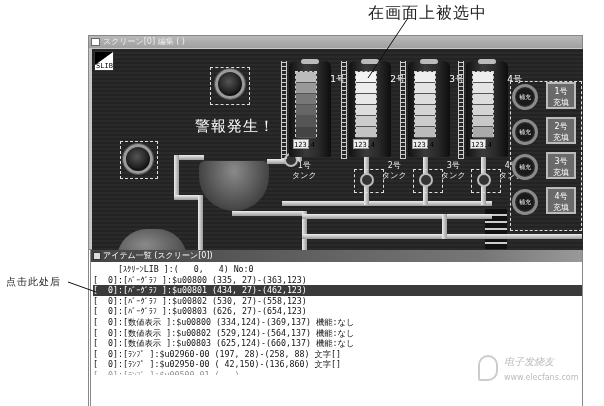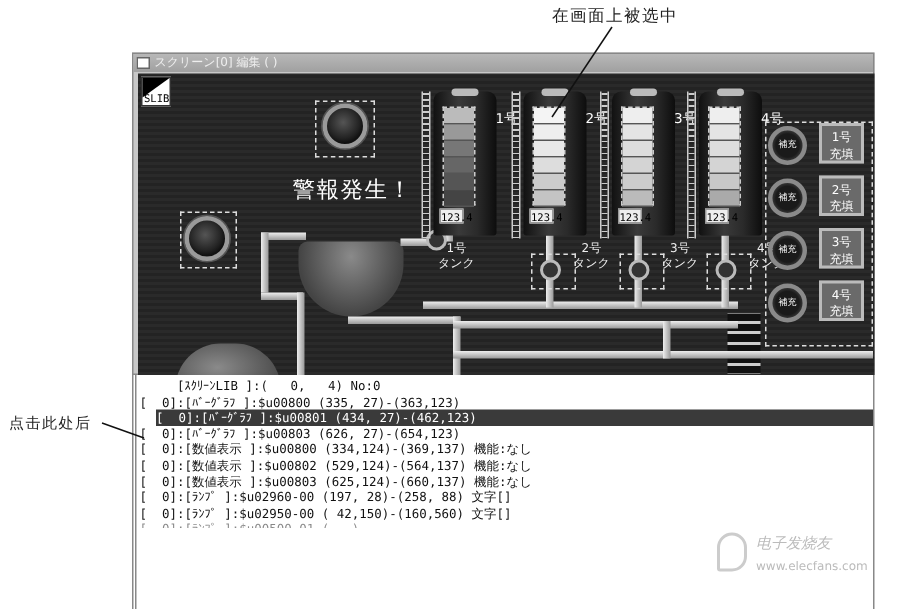--- a/index.html
+++ b/index.html
@@ -1,21 +1,21 @@
 <!DOCTYPE html>
 <html><head>
 <meta charset="utf-8">
 <style>
   * { box-sizing: border-box; margin: 0; padding: 0; }
   body {
     width: 604px; height: 406px; background: #ffffff; position: relative; overflow: hidden;
     font-family: "DejaVu Sans", sans-serif;
   }
   .annot-top {
-    position: absolute; left: 368px; top: 3px; font-size: 11px; color: #222; letter-spacing: 1px;
+    position: absolute; left: 368px; top: 3px; font-size: 16px; color: #222; letter-spacing: 1px;
   }
   .annot-left {
     position: absolute; left: 6px; top: 275px; font-size: 10px; color: #222; letter-spacing: 1px;
   }
   svg.leader { position: absolute; left: 0; top: 0; pointer-events: none; }
 
   
   .editor {
     position: absolute; left: 88px; top: 35px; width: 495px; height: 215px;
     background: #c8c8c8; border: 1px solid #888;
@@ -105,21 +105,21 @@
     line-height: 12px; padding-left: 12px; position: relative;
   }
   .itemlist-title .win-icon {
     position: absolute; left: 2px; top: 2px; width: 8px; height: 8px; background: #ddd; border: 1px solid #333;
   }
   .rows { padding-left: 2px; padding-top: 2px; }
   .row {
     height: 10.6px; font-family: "DejaVu Sans Mono", monospace; font-size: 8.3px; line-height: 10.6px;
     color: #111; white-space: pre; overflow: hidden;
   }
-  .row.selected { background: #3a3a3a; color: #fff; margin-left: 11px; }
+  .row.selected { background: #3a3a3a; color: #fff; }
 </style>
 </head>
 <body>
 
 <div class="annot-top">在画面上被选中</div>
 <div class="annot-left">点击此处后</div>
 
 <div class="editor">
   <div class="editor-title">
     <span class="win-icon"></span>
@@ -260,30 +260,35 @@
         <div>充填</div>
     </div>
     <div class="fill-btn" style="left:454px;top:138px;">
       <div>4号</div>
         <div>充填</div>
     </div>
   </div>
 </div>
 
 <div class="itemlist">
+  <div class="itemlist-title">
+    <span class="win-icon"></span>
+    <span>アイテム一覧 (スクリーン[0])</span>
+  </div>
   <div class="rows">
     <div class="row">     [ｽｸﾘｰﾝLIB ]:(   0,   4) No:0</div>
     <div class="row">[  0]:[ﾊﾞｰｸﾞﾗﾌ ]:$u00800 (335, 27)-(363,123)</div>
     <div class="row selected">[  0]:[ﾊﾞｰｸﾞﾗﾌ ]:$u00801 (434, 27)-(462,123)</div>
+    <div class="row">[  0]:[ﾊﾞｰｸﾞﾗﾌ ]:$u00802 (530, 27)-(558,123)</div>
     <div class="row">[  0]:[ﾊﾞｰｸﾞﾗﾌ ]:$u00803 (626, 27)-(654,123)</div>
     <div class="row">[  0]:[数値表示 ]:$u00800 (334,124)-(369,137) 機能:なし</div>
     <div class="row">[  0]:[数値表示 ]:$u00802 (529,124)-(564,137) 機能:なし</div>
     <div class="row">[  0]:[数値表示 ]:$u00803 (625,124)-(660,137) 機能:なし</div>
     <div class="row">[  0]:[ﾗﾝﾌﾟ ]:$u02960-00 (197, 28)-(258, 88) 文字[]</div>
-    <div class="row">[  0]:[ﾗﾝﾌﾟ ]:$u02950-00 ( 42,150)-(160,560) 文字[]</div>
+    <div class="row">[  0]:[ﾗﾝﾌﾟ ]:$u02950-00 ( 42,150)-(136,860) 文字[]</div>
     <div class="row" style="height:5px;opacity:.5">[  0]:[ﾗﾝﾌﾟ ]:$u00500-01 (...)</div>
   </div>
 </div>
 
 <div style="position:absolute;left:478px;top:355px;color:#bbb;">
   <div style="position:absolute;left:0;top:0;width:20px;height:26px;border:2px solid #ccc;border-radius:10px 10px 10px 2px;"></div>
   <div style="position:absolute;left:26px;top:0;font-size:10px;font-style:italic;white-space:nowrap;">电子发烧友</div>
   <div style="position:absolute;left:26px;top:18px;font-size:8px;white-space:nowrap;">www.elecfans.com</div>
 </div>
 

